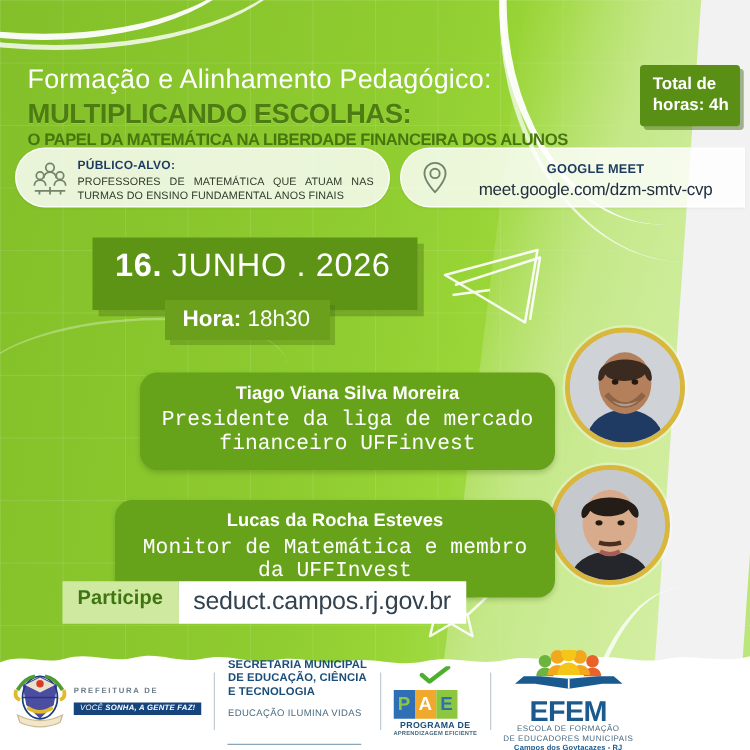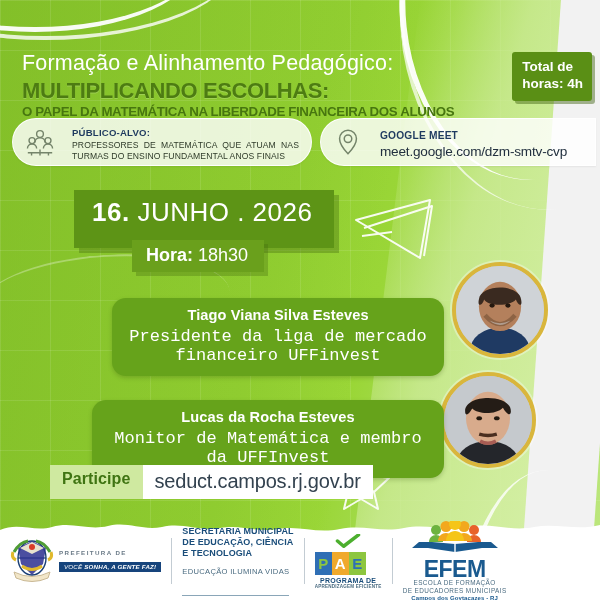--- a/index.html
+++ b/index.html
@@ -97,26 +97,26 @@
     padding:7px 9px 8px 10px; border-radius:3px;
     box-shadow:3px 3px 0 rgba(60,95,14,.45);
   }
 
   
   .pill {
     position:absolute; height:48px;
     background:rgba(255,255,255,.82);
     border:1px solid rgba(255,255,255,.95);
     border-radius:24px;
-    display:flex; align-items:center; gap:17px;
+    display:flex; align-items:center; gap:7px;
     padding:0 12px;
     box-shadow:0 1px 2px rgba(0,0,0,.06);
   }
   .pill-publico { left:12px; top:118px; width:300px; }
-  .pill-meet    { left:320px; top:118px; width:276px; border-radius:24px 0 0 24px; }
+  .pill-meet    { left:320px; top:118px; width:276px; border-radius:24px 0 0 24px;text-align:center; }
   .pill-ico { flex:0 0 auto; width:30px; height:30px; color:#6f7f63; }
   .pill-txt { flex:1 1 auto; }
   .pill-head {
     font-size:9.6px; font-weight:bold; color:#1e3a5f; letter-spacing:.2px;
   }
   .pill-head.meet { font-size:10.2px; }
   .pill-body {
     font-size:8.6px; color:#2f3b2a; line-height:1.32; letter-spacing:.1px;
     text-align:justify;
   }
@@ -310,21 +310,21 @@
       <ellipse cx="50" cy="46" rx="24" ry="28" fill="#b4805c"></ellipse>
       <path d="M26 38c2-18 46-18 48 0 2 10-4 6-6 0-6 8-32 8-36 0-2 7-8 9-6 0z" fill="#3a2a20"></path>
       <ellipse cx="41" cy="45" rx="3" ry="2.4" fill="#24180f"></ellipse>
       <ellipse cx="59" cy="45" rx="3" ry="2.4" fill="#24180f"></ellipse>
       <path d="M38 62q12 10 24 0q-12 6-24 0z" fill="#fff"></path>
       <path d="M33 56q17 20 34 0" fill="none" stroke="#6d4a32" stroke-width="5" opacity=".55"></path>
     </svg>
   </div>
 
   <div class="spk-card spk1">
-    <div class="spk-name">Tiago Viana Silva Esteves</div>
+    <div class="spk-name">Tiago Viana Silva Moreira</div>
     <div class="spk-role">Presidente da liga de mercado financeiro UFFinvest</div>
   </div>
 
   <div class="photo photo2">
     <svg viewBox="0 0 100 100" aria-hidden="true">
       <rect width="100" height="100" fill="#c5c9cd"></rect>
       <ellipse cx="50" cy="100" rx="36" ry="26" fill="#24262b"></ellipse>
       <ellipse cx="50" cy="48" rx="25" ry="30" fill="#d8ab8c"></ellipse>
       <path d="M24 40c0-20 52-20 52 0 0 7-6 2-9-4-8 8-28 8-35 1-3 6-8 10-8 3z" fill="#241c16"></path>
       <ellipse cx="40" cy="48" rx="3.2" ry="2.4" fill="#23190f"></ellipse>

